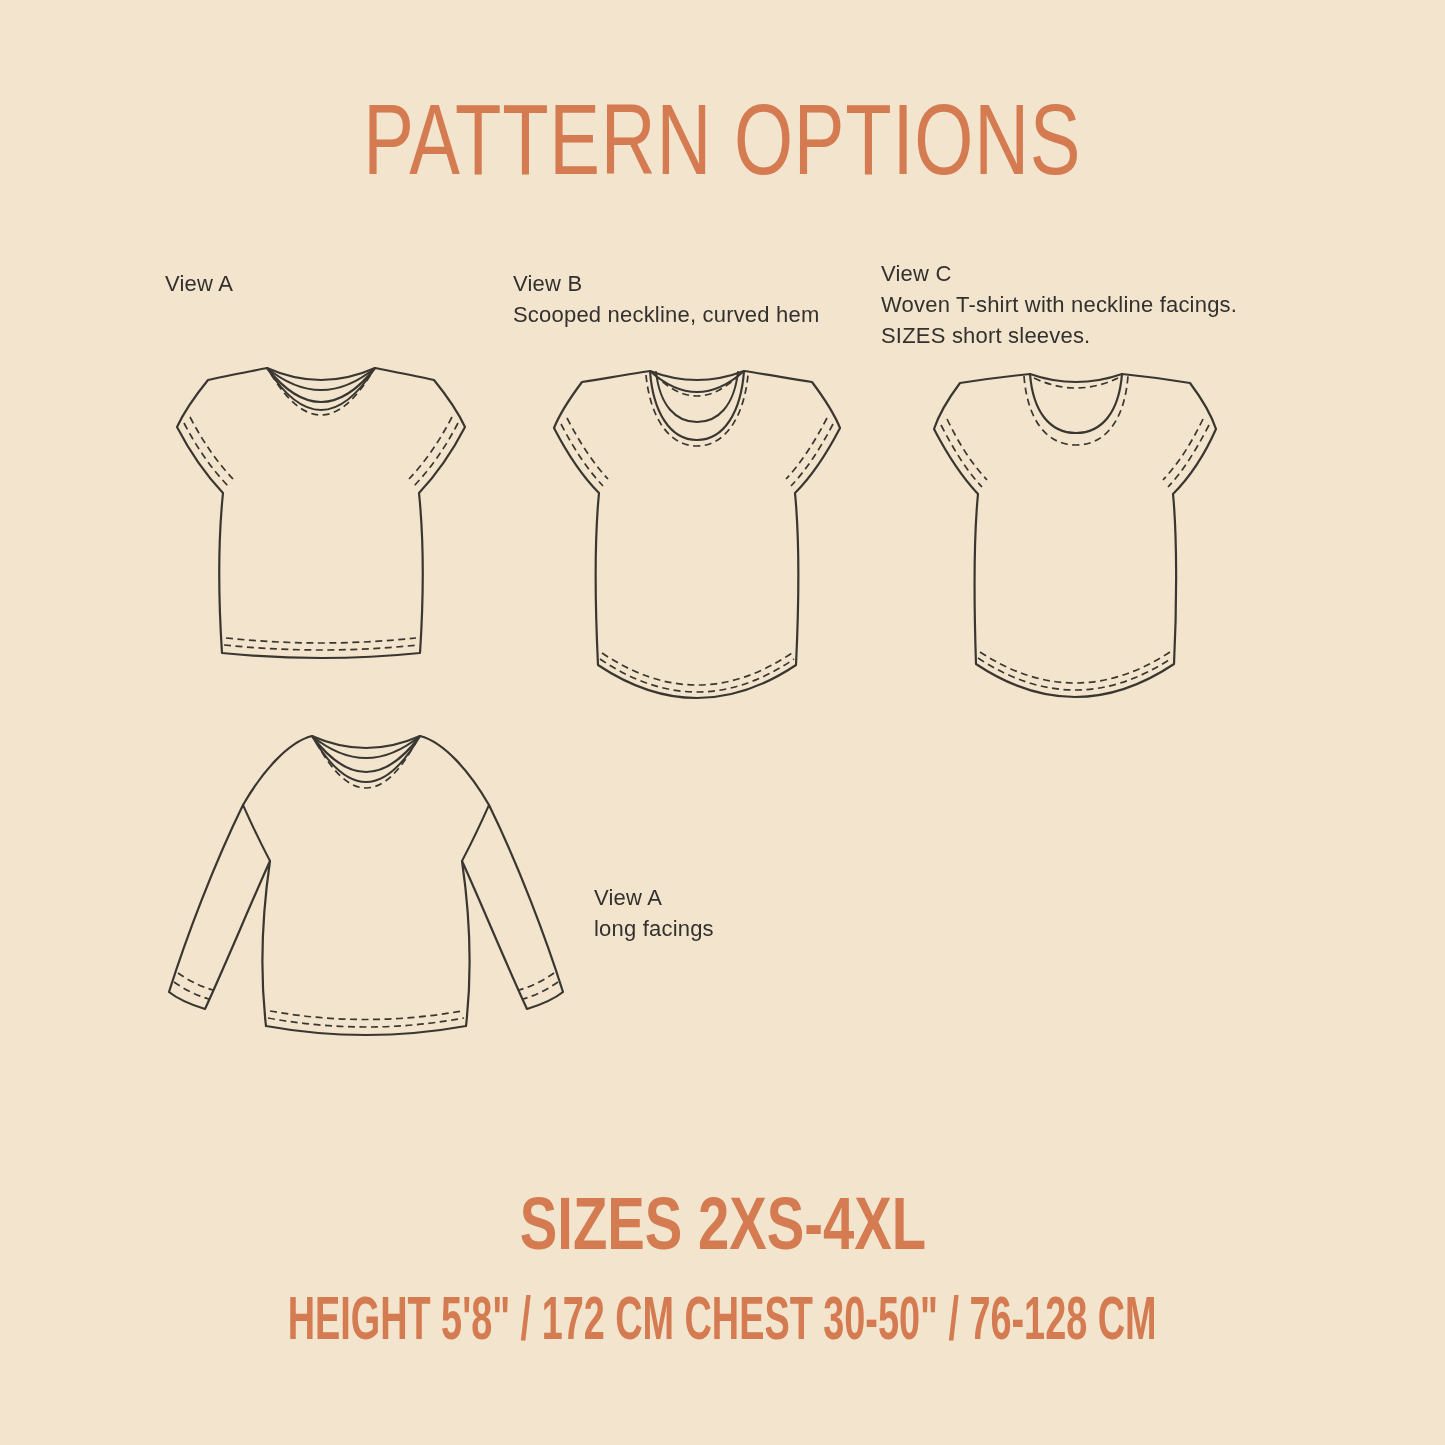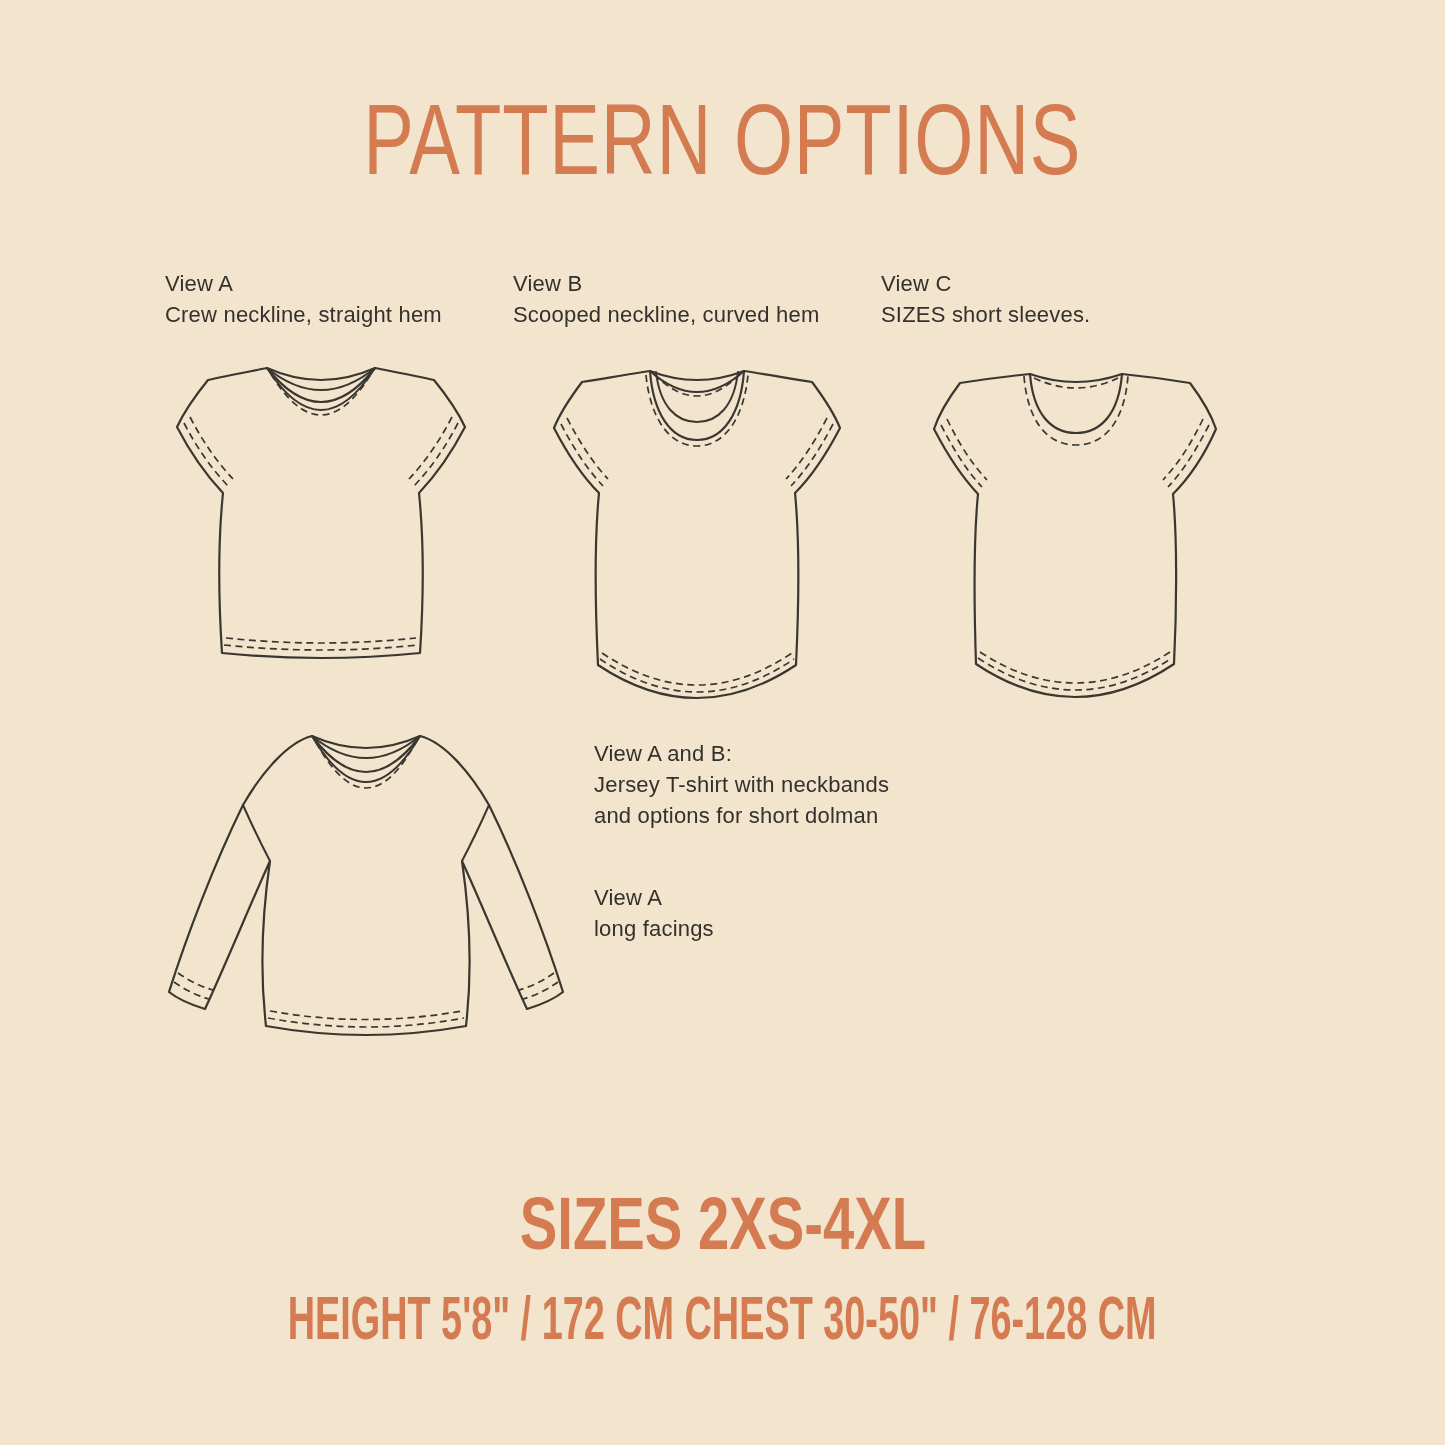--- a/index.html
+++ b/index.html
@@ -37,30 +37,30 @@
 <body>
 
 <div class="canvas">
 
   <div class="center-row" style="top:89px">
     <div class="big-title">PATTERN OPTIONS</div>
   </div>
 
   <div class="caption" style="left:165px;top:268px">
     <div>View A</div>
-    <div>Crew neckline, straight hem</div>
   </div>
 
   <div class="caption" style="left:513px;top:268px">
     <div>View B</div>
     <div>Scooped neckline, curved hem</div>
   </div>
 
-  <div class="caption" style="left:881px;top:268px">
+  <div class="caption" style="left:881px;top:258px">
     <div>View C</div>
+    <div>Woven T-shirt with neckline facings.</div>
     <div>SIZES short sleeves.</div>
   </div>
 
   <svg class="shirt" style="left:175px;top:362px" width="292" height="302" viewBox="0 0 292 302" aria-hidden="true">
     <path class="ol" d="M92,6 C72,10 51,14 33,18 C20,34 9,50 2,65 C16,92 31,113 48,131 C44,170 43,230 47,291 Q146,301 245,291 C249,230 248,170 244,131 C261,113 276,92 290,65 C283,50 272,34 259,18 C241,14 220,10 200,6 Q146,74 92,6 Z"></path>
     <path class="ln" d="M92,6 Q146,30 200,6"></path>
     <path class="ln" d="M92,6 Q146,50 200,6"></path>
     <path class="ln" d="M92,6 Q146,90 200,6"></path>
     <path class="ds" d="M96,12 Q146,94 196,12"></path>
     <path class="ds" d="M9,61 C22,86 36,106 53,124"></path>
@@ -108,25 +108,20 @@
     <path class="ln" d="M146,6 Q200,98 254,6"></path>
     <path class="ds" d="M150,12 Q200,104 250,12"></path>
     <path class="ds" d="M8,252 C18,259 29,265 43,269"></path>
     <path class="ds" d="M12,243 C22,250 33,256 47,260"></path>
     <path class="ds" d="M392,252 C382,259 371,265 357,269"></path>
     <path class="ds" d="M388,243 C378,250 367,256 353,260"></path>
     <path class="ds" d="M102,288 Q200,306 298,288"></path>
     <path class="ds" d="M104,281 Q200,298 296,281"></path>
   </svg>
 
-  <div class="caption" style="left:594px;top:738px">
-    <div>View A and B:</div>
-    <div>Jersey T-shirt with neckbands</div>
-    <div>and options for short dolman</div>
-  </div>
 
   <div class="caption" style="left:594px;top:882px">
     <div>View A</div>
     <div>long facings</div>
   </div>
 
   <div class="center-row" style="top:1186px">
     <div class="sizes-line">SIZES 2XS-4XL</div>
   </div>
 

